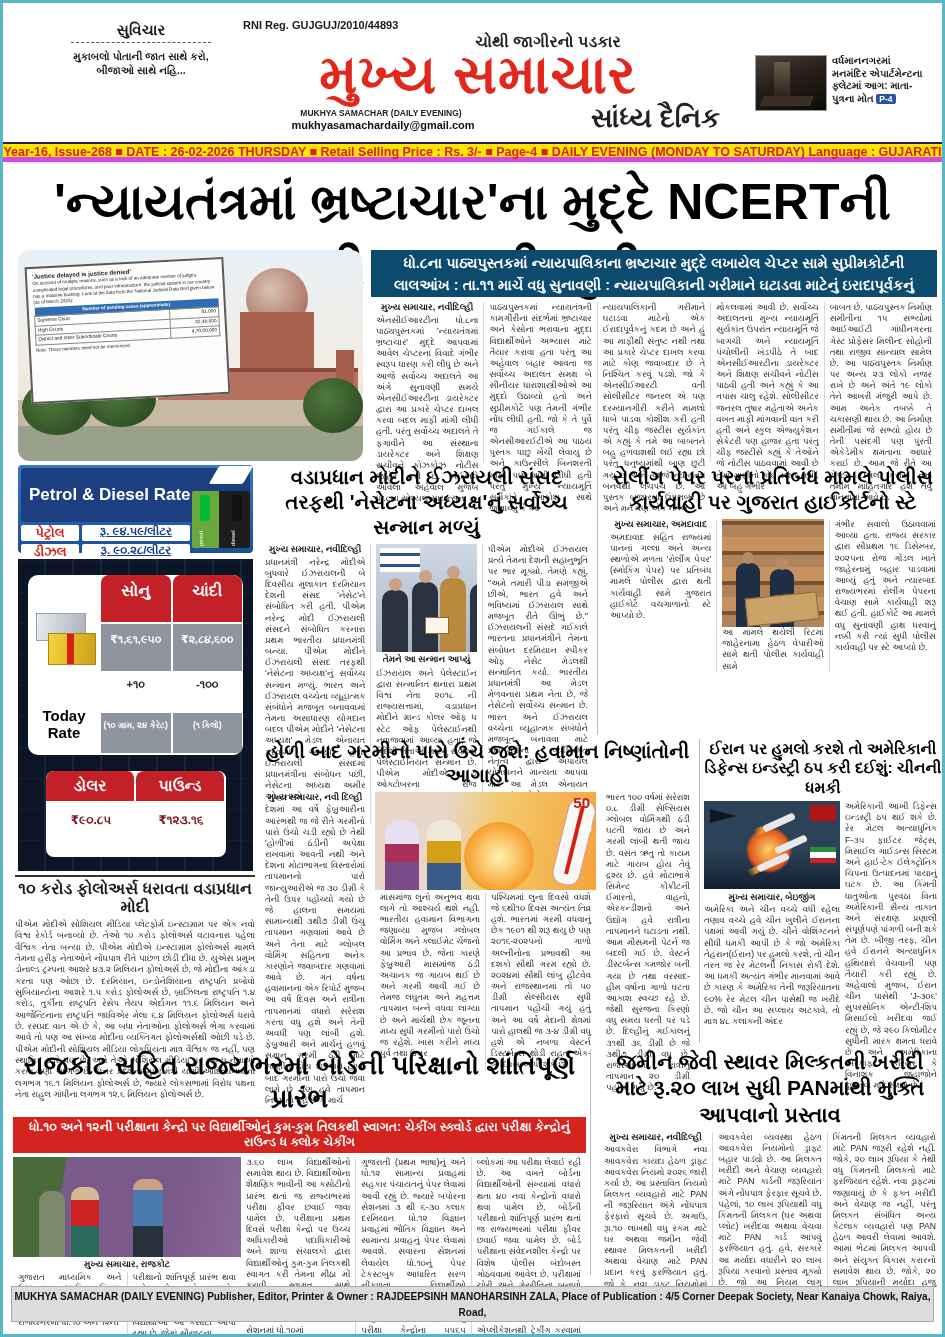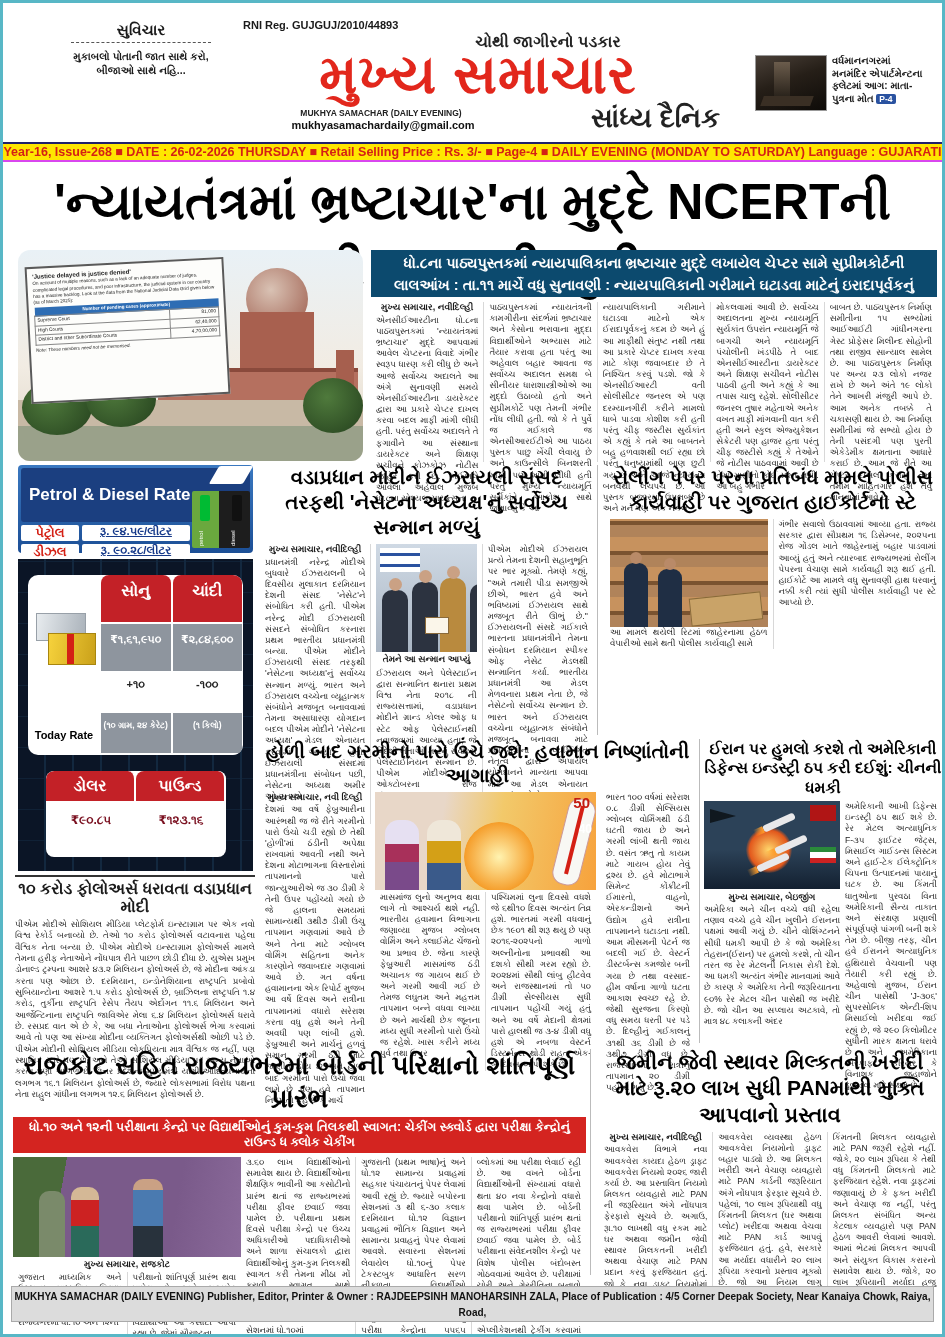--- a/index.html
+++ b/index.html
@@ -17,21 +17,21 @@
   .mast-eng{left:248px;top:105px;width:260px;text-align:center;font-size:8.5px;font-weight:bold;color:#222;}
   .mast-mail{left:240px;top:116px;width:280px;text-align:center;font-size:11px;font-weight:bold;color:#111;}
   .edition{left:545px;top:100px;width:215px;text-align:center;font-size:27px;font-weight:bold;color:#222;}
   .brief{left:752px;top:52px;width:168px;display:flex;gap:5px;}
   .brief .ph{width:70px;height:54px;flex:none;border:1px solid #999;
      background:linear-gradient(160deg,#4a4038 0%,#261f18 45%,#0e0b08 100%);position:relative;overflow:hidden;}
   .brief .ph:before{content:"";position:absolute;left:18px;top:6px;width:16px;height:34px;background:linear-gradient(#6b5c4c,#2b241c);}
   .brief .ph:after{content:"";position:absolute;left:6px;bottom:4px;width:50px;height:10px;background:#3a2f24;transform:skewX(-20deg);}
   .brief .cap{font-size:10px;font-weight:bold;line-height:1.25;}
   .badge{display:inline-block;background:#2a52a0;color:#fff;font-size:8.5px;font-weight:bold;padding:0 3px;border-radius:2px;}
-  .infobar{left:0;top:139px;width:939px;height:20px;background:#ffe600;border-top:2px solid #20206a;border-bottom:2px solid #d946ef;
+  .infobar{left:0;top:139px;width:939px;height:20px;background:#ffe600;border-top:2px solid #20206a;border-bottom:5px solid #d946ef;
      color:#d42015;font-size:12.5px;font-weight:bold;text-align:center;line-height:16px;}
   
   .mainhead{left:5px;top:166px;width:929px;font-size:50px;font-weight:bold;color:#000;text-align:center;line-height:1.35;}
   
   .ph{position:relative;overflow:hidden;background:#ccc;}
   
   .sc-photo{left:15px;top:247px;width:345px;height:211px;border-radius:12px;background:linear-gradient(#e9f1f6 0%,#f2ece3 55%,#ddd5c6 100%);}
   .sc-dome{position:absolute;left:228px;top:18px;width:62px;height:62px;border-radius:50%;background:radial-gradient(circle at 40% 35%,#d9c2b4,#9c5a4a);}
   .sc-drum{position:absolute;left:222px;top:62px;width:74px;height:60px;background:#a8604f;}
   .sc-base{position:absolute;left:140px;top:118px;width:200px;height:60px;background:#b5705f;border-top:4px solid #8a4a3c;}
@@ -68,21 +68,21 @@
   .pump .noz.g{left:8px;background:#0b3;}
   .pump .lbl{position:absolute;bottom:2px;font-size:6px;color:#fff;transform:rotate(-90deg);transform-origin:left bottom;}
   .metals{left:15px;top:556px;width:235px;height:312px;background:#0b1526;overflow:hidden;}
   .metals:before{content:"";position:absolute;inset:0;
      background:repeating-linear-gradient(90deg,transparent 0 26px,#13283f 26px 28px),repeating-linear-gradient(0deg,transparent 0 30px,#102136 30px 31px);}
   .gscard{position:absolute;left:10px;top:16px;width:215px;height:180px;background:#fff;border-radius:10px;display:flex;overflow:hidden;}
   .gscard .left{width:72px;position:relative;}
   .bar-silver{position:absolute;left:8px;top:38px;width:48px;height:26px;background:linear-gradient(100deg,#e8ecef,#aab2ba);border:1px solid #98a0a8;}
   .bar-gold{position:absolute;left:20px;top:58px;width:46px;height:30px;background:linear-gradient(100deg,#f6d23c,#caa11a);border:1px solid #a8860f;}
   .bar-gold:before{content:"";position:absolute;left:18px;top:0;width:7px;height:100%;background:#d42015;}
-  .today{position:absolute;left:0;bottom:14px;width:72px;text-align:center;font-size:11px;font-weight:bold;color:#000;margin-top:27px;}
+  .today{position:absolute;left:0;bottom:14px;width:72px;text-align:center;font-size:15px;font-weight:bold;color:#000;margin-top:27px;}
   .gsgrid{flex:1;display:grid;grid-template-columns:1fr 1fr;grid-auto-rows:auto;}
   .gs-h{background:#c32127;color:#fff;font-size:16px;font-weight:bold;text-align:center;padding:7px 0;border-radius:8px 8px 0 0;margin:0 1px;}
   .gs-v{background:#8e959e;color:#fff;font-size:11px;font-weight:bold;text-align:center;padding:9px 0;margin:0 1px;border-top:2px solid #fff;}
   .gs-c{background:#fff;color:#222;font-size:11px;font-weight:bold;text-align:center;padding:7px 0;}
   .gs-u{background:#8e959e;color:#fff;font-size:8.5px;font-weight:bold;text-align:center;padding:7px 0;margin:0 1px;border-bottom:2px solid #fff;}
   .curcard{position:absolute;left:28px;top:212px;width:180px;height:86px;border-radius:8px;overflow:hidden;background:#fff;}
   .cur-h{display:flex;}
   .cur-h div{flex:1;background:#c32127;color:#fff;font-size:16px;font-weight:bold;text-align:center;padding:6px 0;border-right:2px solid #fff;border-radius:8px 8px 0 0;}
   .cur-v{display:flex;}
   .cur-v div{flex:1;color:#7a1020;font-size:12px;font-weight:bold;text-align:center;padding:12px 0;}
@@ -302,20 +302,24 @@
       <span>ઈઝરાયલ અને પેલેસ્ટાઈન દ્વારા સન્માનિત થનારા પ્રથમ વિશ્વ નેતા ૨૦૧૮ ની રાજ્યસત્તામાં, વડાપ્રધાન મોદીને ગ્રાન્ડ કોલર ઓફ ધ સ્ટેટ ઓફ પેલેસ્ટાઈનથી નવાજવામાં આવ્યા હતા, જે વિદેશી નેતાઓ માટેનું સર્વોચ્ચ પેલેસ્ટાઈનિયન સન્માન છે. પીએમ મોદીએ ૭ ઓક્ટોબરના રોજ ઈઝરાયલમાં હમાસ દ્વારા કરવામાં આવેલા નરસંહારની સખત નિંદા કરી.</span>
     </div>
     <div class="tcol">પીએમ મોદીએ ઈઝરાયલ પ્રત્યે તેમના દેશની સહાનુભૂતિ પર ભાર મૂક્યો. તેમણે કહ્યું, ''અમે તમારી પીડા સમજીએ છીએ, ભારત હવે અને ભવિષ્યમાં ઈઝરાયલ સાથે મજબૂત રીતે ઊભું છે.'' ઈઝરાયલની સંસદે ગઈકાલે ભારતના પ્રધાનમંત્રીને તેમના સંબોધન દરમિયાન સ્પીકર ઓફ નેસેટ મેડલથી સન્માનિત કર્યા. ભારતીય પ્રધાનમંત્રી આ મેડલ મેળવનારા પ્રથમ નેતા છે, જે નેસેટનો સર્વોચ્ચ સન્માન છે. ભારત અને ઈઝરાયલ વચ્ચેના વ્યૂહાત્મક સંબંધોને મજબૂત બનાવવા માટે પ્રધાનમંત્રીના વ્યક્તિગત નેતૃત્વ દ્વારા અપાયેલ યોગદાનને માન્યતા આપવા માટે આ મેડલ એનાયત કરવામાં આવે છે.</div>
   </div>
 </div>
 
 <div class="abs rolling">
   <div class="art-h2">રોલીંગ પેપર પરના પ્રતિબંધ મામલે પોલીસ કાર્યવાહી પર ગુજરાત હાઈકોર્ટનો સ્ટે</div>
   <div class="acols">
     <div class="tcol">
+      <div class="byline">મુખ્ય સમાચાર, અમદાવાદ</div>
+      <span>અમદાવાદ સહિત રાજ્યમાં પાનનાં ગલ્લા અને અન્ય સ્થળોએ મળતા 'રોલીંગ પેપર' (સ્મોકિંગ પેપર) પર પ્રતિબંધ મામલે પોલીસ દ્વારા થતી કાર્યવાહી સામે ગુજરાત હાઈકોર્ટે વચગાળાનો સ્ટે આપ્યો છે.</span>
+    </div>
+    <div class="tcol">
       <div class="ph store">
         <div class="st-fig" style="left:14px;"></div>
         <div class="st-fig" style="left:48px;height:58px;"></div>
         <div class="st-box"></div>
       </div>
       <span>આ મામલે થયેલી રિટમાં જાહેરનામા હેઠળ વેપારીઓ સામે થતી પોલીસ કાર્યવાહી સામે</span>
     </div>
     <div class="tcol">ગંભીર સવાલો ઉઠાવવામાં આવ્યા હતા. રાજ્ય સરકાર દ્વારા સૌપ્રથમ ૧૬ ડિસેમ્બર, ૨૦૨૫ના રોજ ગોંડલ ખાતે જાહેરનામું બહાર પાડવામાં આવ્યું હતું અને ત્યારબાદ રાજ્યભરમાં રોલીંગ પેપરના વેચાણ સામે કાર્યવાહી શરૂ થઈ હતી. હાઈકોર્ટે આ મામલે વધુ સુનાવણી હાથ ધરવાનું નક્કી કરી ત્યાં સુધી પોલીસ કાર્યવાહી પર સ્ટે આપ્યો છે.</div>
   </div>
 </div>

